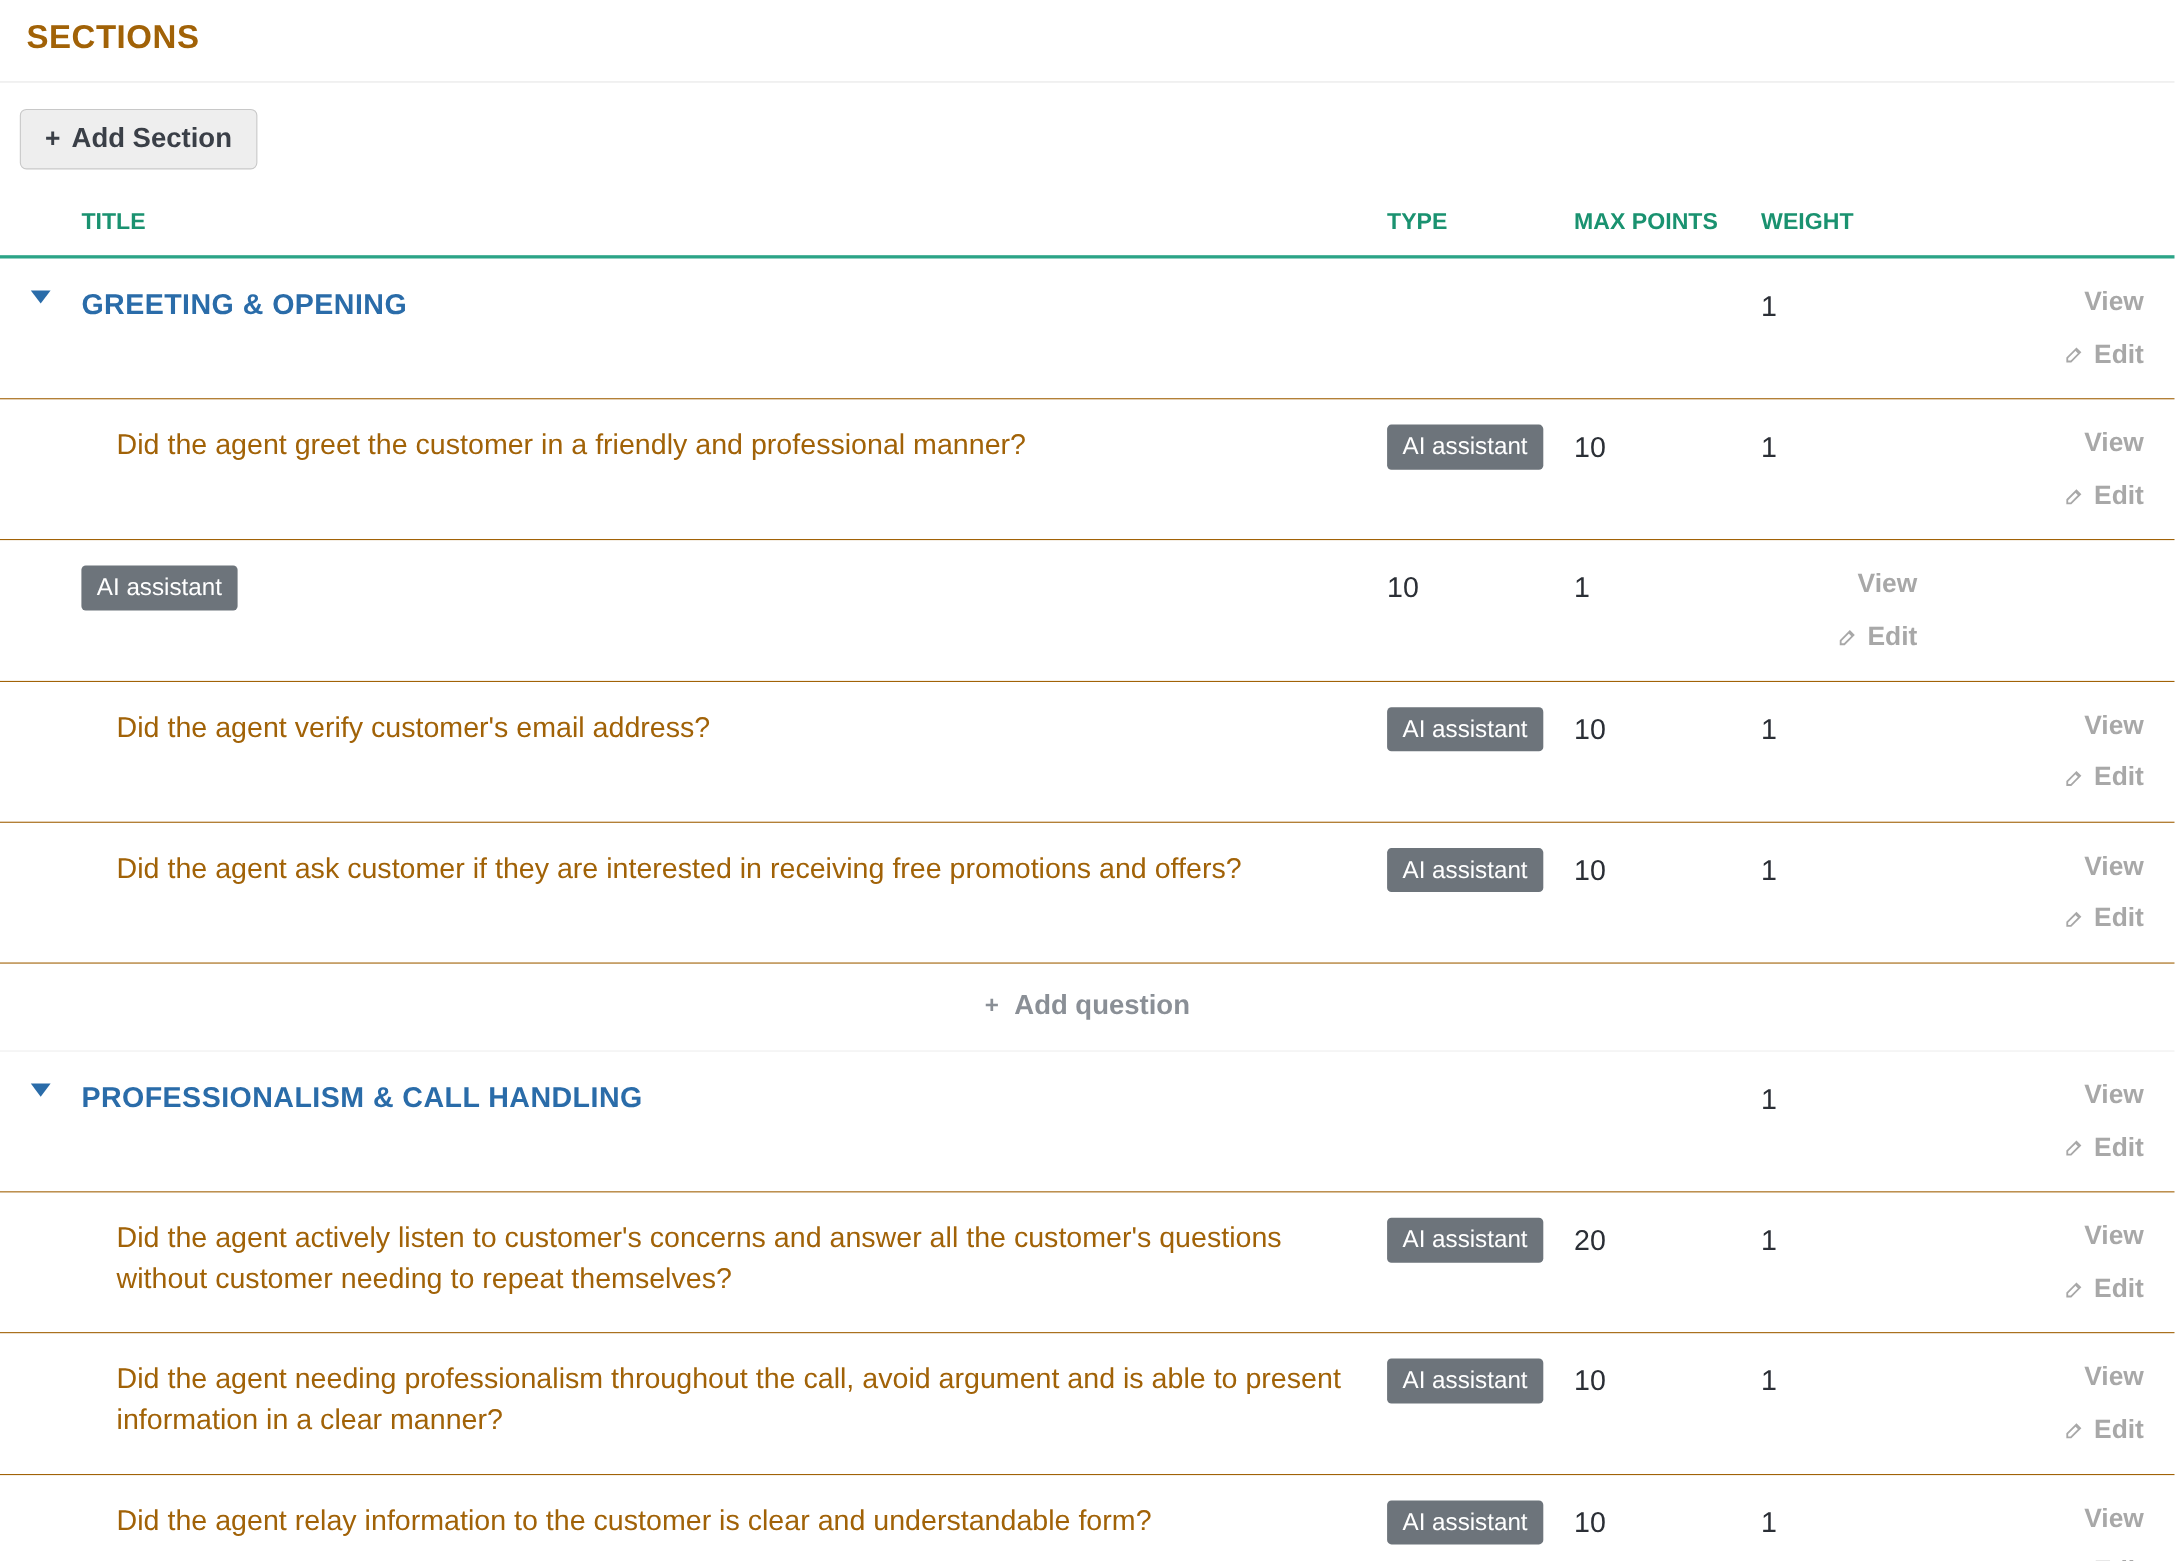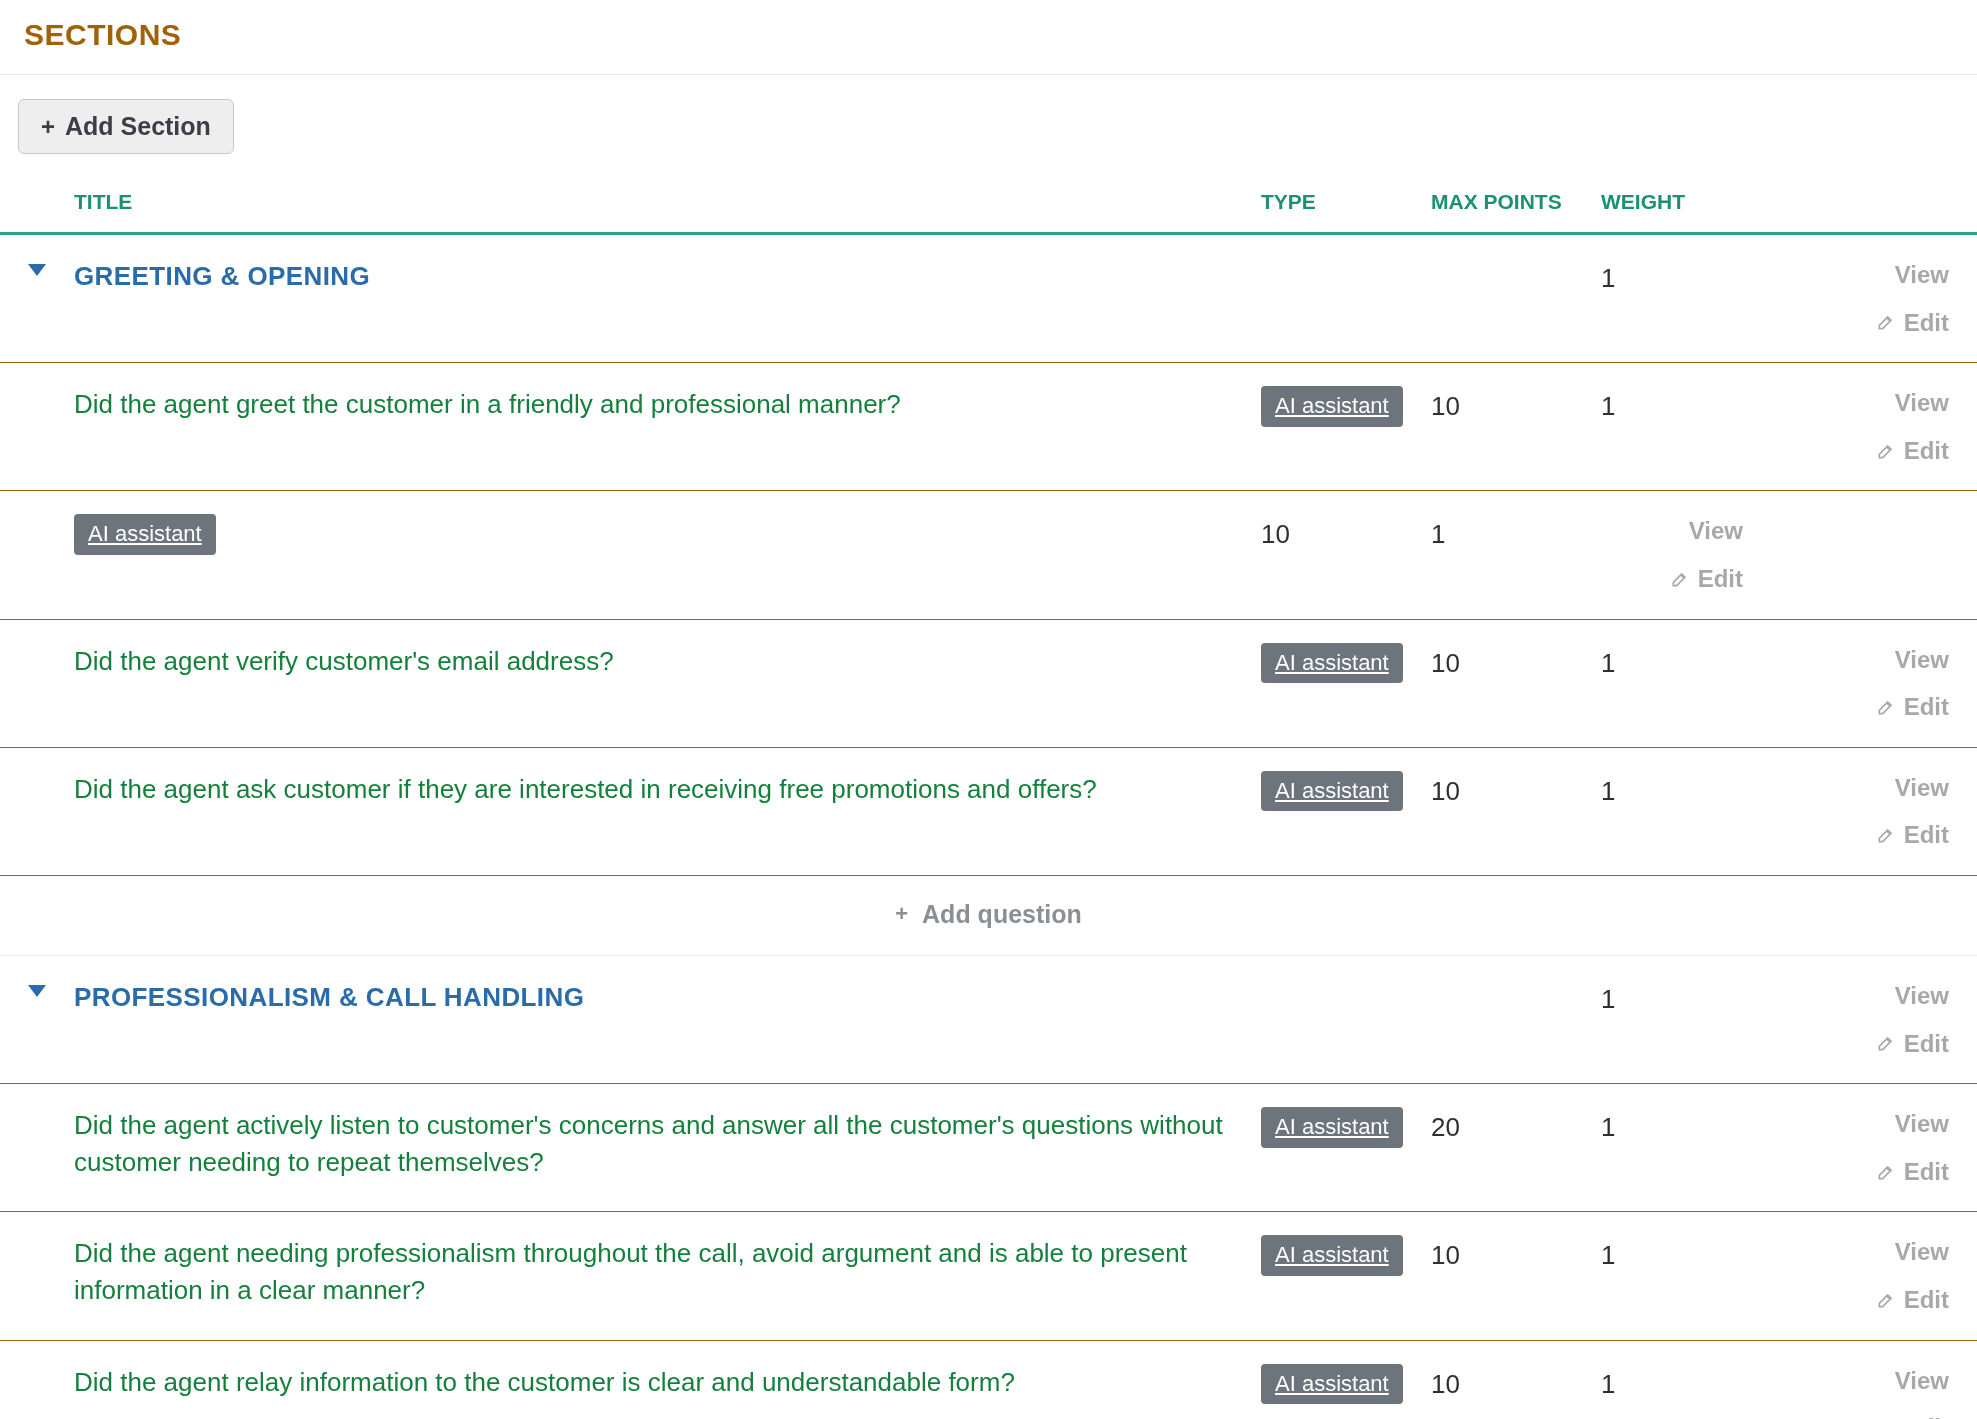--- a/index.html
+++ b/index.html
@@ -72,35 +72,35 @@
       justify-content: flex-start;
       padding-top: 6px;
     }
     .section-title {
       color: #2a6ca9;
       font-weight: 700;
       font-size: 26px;
       letter-spacing: 0.4px;
     }
     .question-title {
-      color: #15803d;
+      color: #a16207;
       font-size: 26px;
       font-weight: 400;
       padding-right: 14px;
+      margin-left: 32px;
     }
 
     .type-col { display: flex; align-items: flex-start; justify-content: flex-start; }
     .ai-badge {
       background: #6d747b;
       color: #fff;
       font-size: 22px;
       padding: 6px 14px;
       border-radius: 4px;
       line-height: 1.3;
-      text-decoration: underline;
     }
     .max-col, .weight-col {
       font-size: 26px;
       color: #2b2f36;
       padding-top: 2px;
     }
 
     .actions-col {
       display: flex;
       flex-direction: column;

